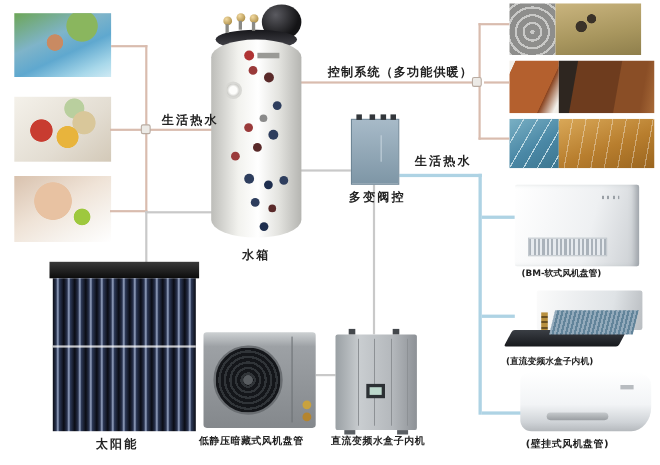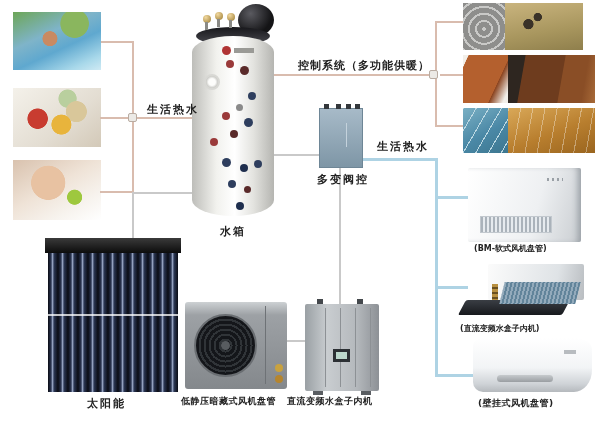--- a/index.html
+++ b/index.html
@@ -255,18 +255,18 @@
     <div class="led"></div>
   </div>
 
   <div class="lbl" style="left:147px;top:102px;">生活热水</div>
   <div class="lbl" style="left:298px;top:58px;letter-spacing:1px;">控制系统（多功能供暖）</div>
   <div class="lbl" style="left:377px;top:139px;">生活热水</div>
   <div class="lbl" style="left:317px;top:172px;">多变阀控</div>
   <div class="lbl" style="left:220px;top:224px;">水箱</div>
   <div class="lbl" style="left:87px;top:396px;">太阳能</div>
   <div class="lbl med" style="left:181px;top:395px;">低静压暗藏式风机盘管</div>
-  <div class="lbl med" style="left:287px;top:395px;">直流变频水盒子内机</div>
+  <div class="lbl med" style="left:301px;top:395px;">直流变频水盒子内机</div>
   <div class="lbl small" style="left:474px;top:243px;">(BM-软式风机盘管)</div>
   <div class="lbl small" style="left:460px;top:323px;">(直流变频水盒子内机)</div>
   <div class="lbl med" style="left:478px;top:397px;">(壁挂式风机盘管)</div>
 
 </div>
 
 </body></html>

